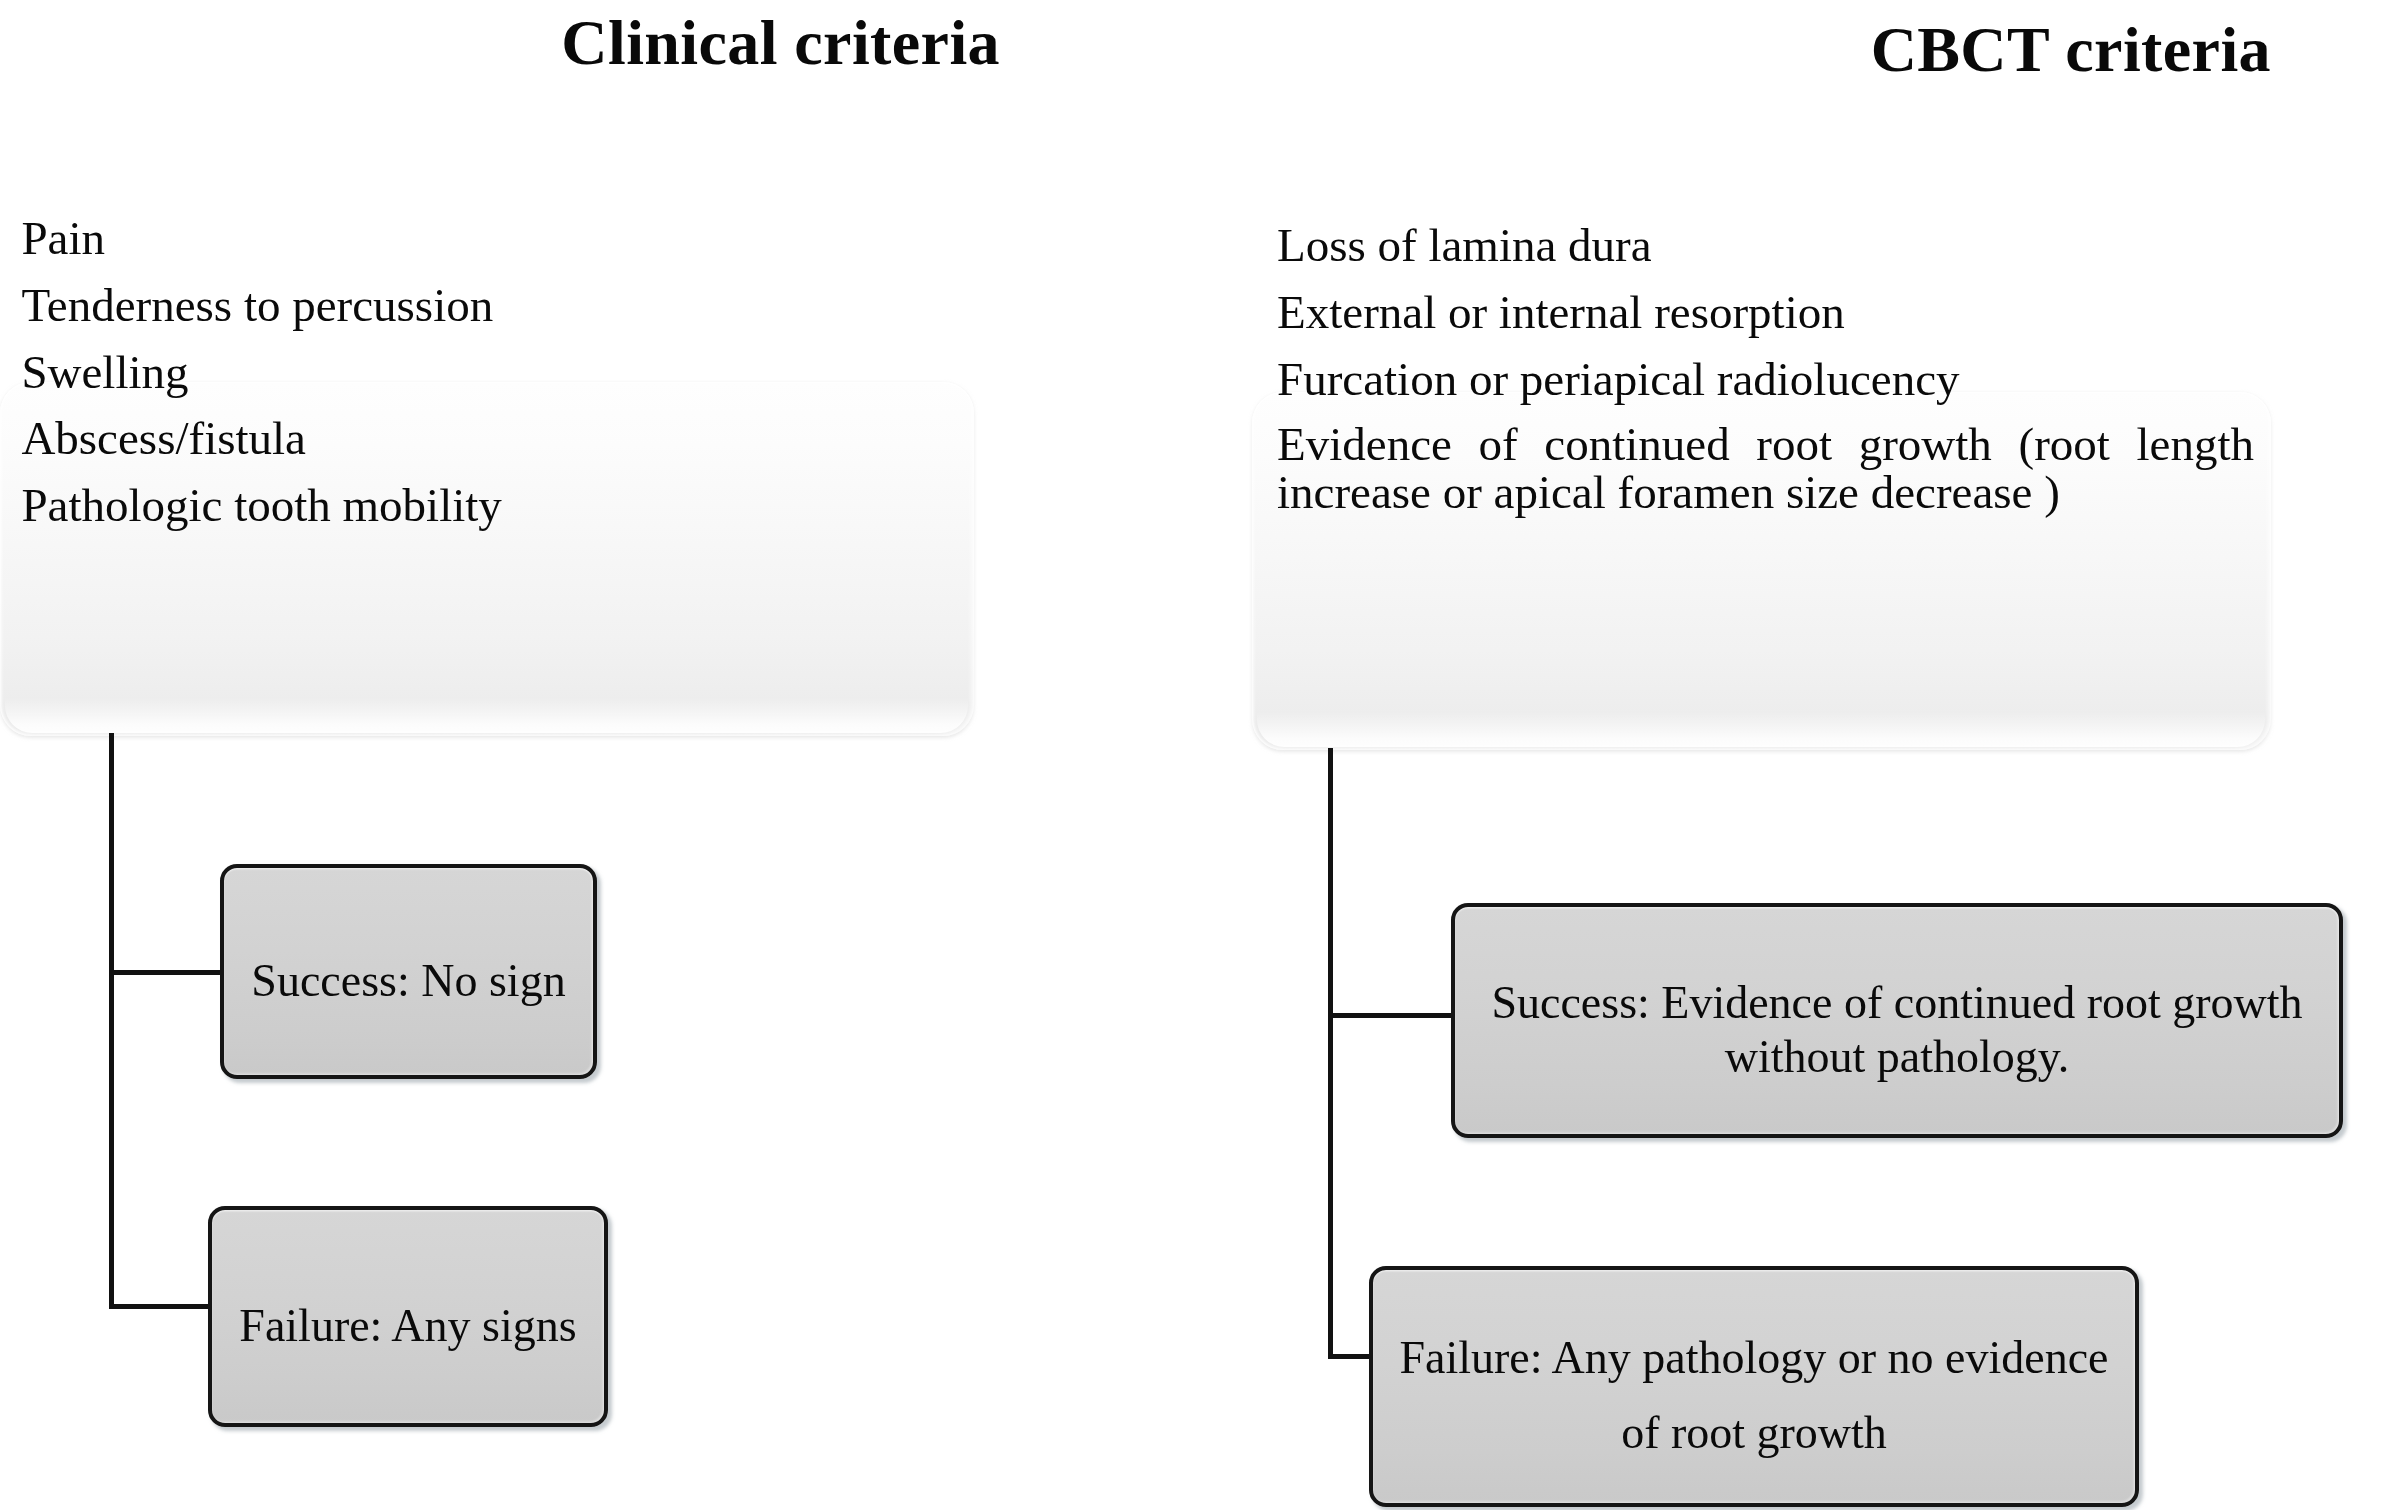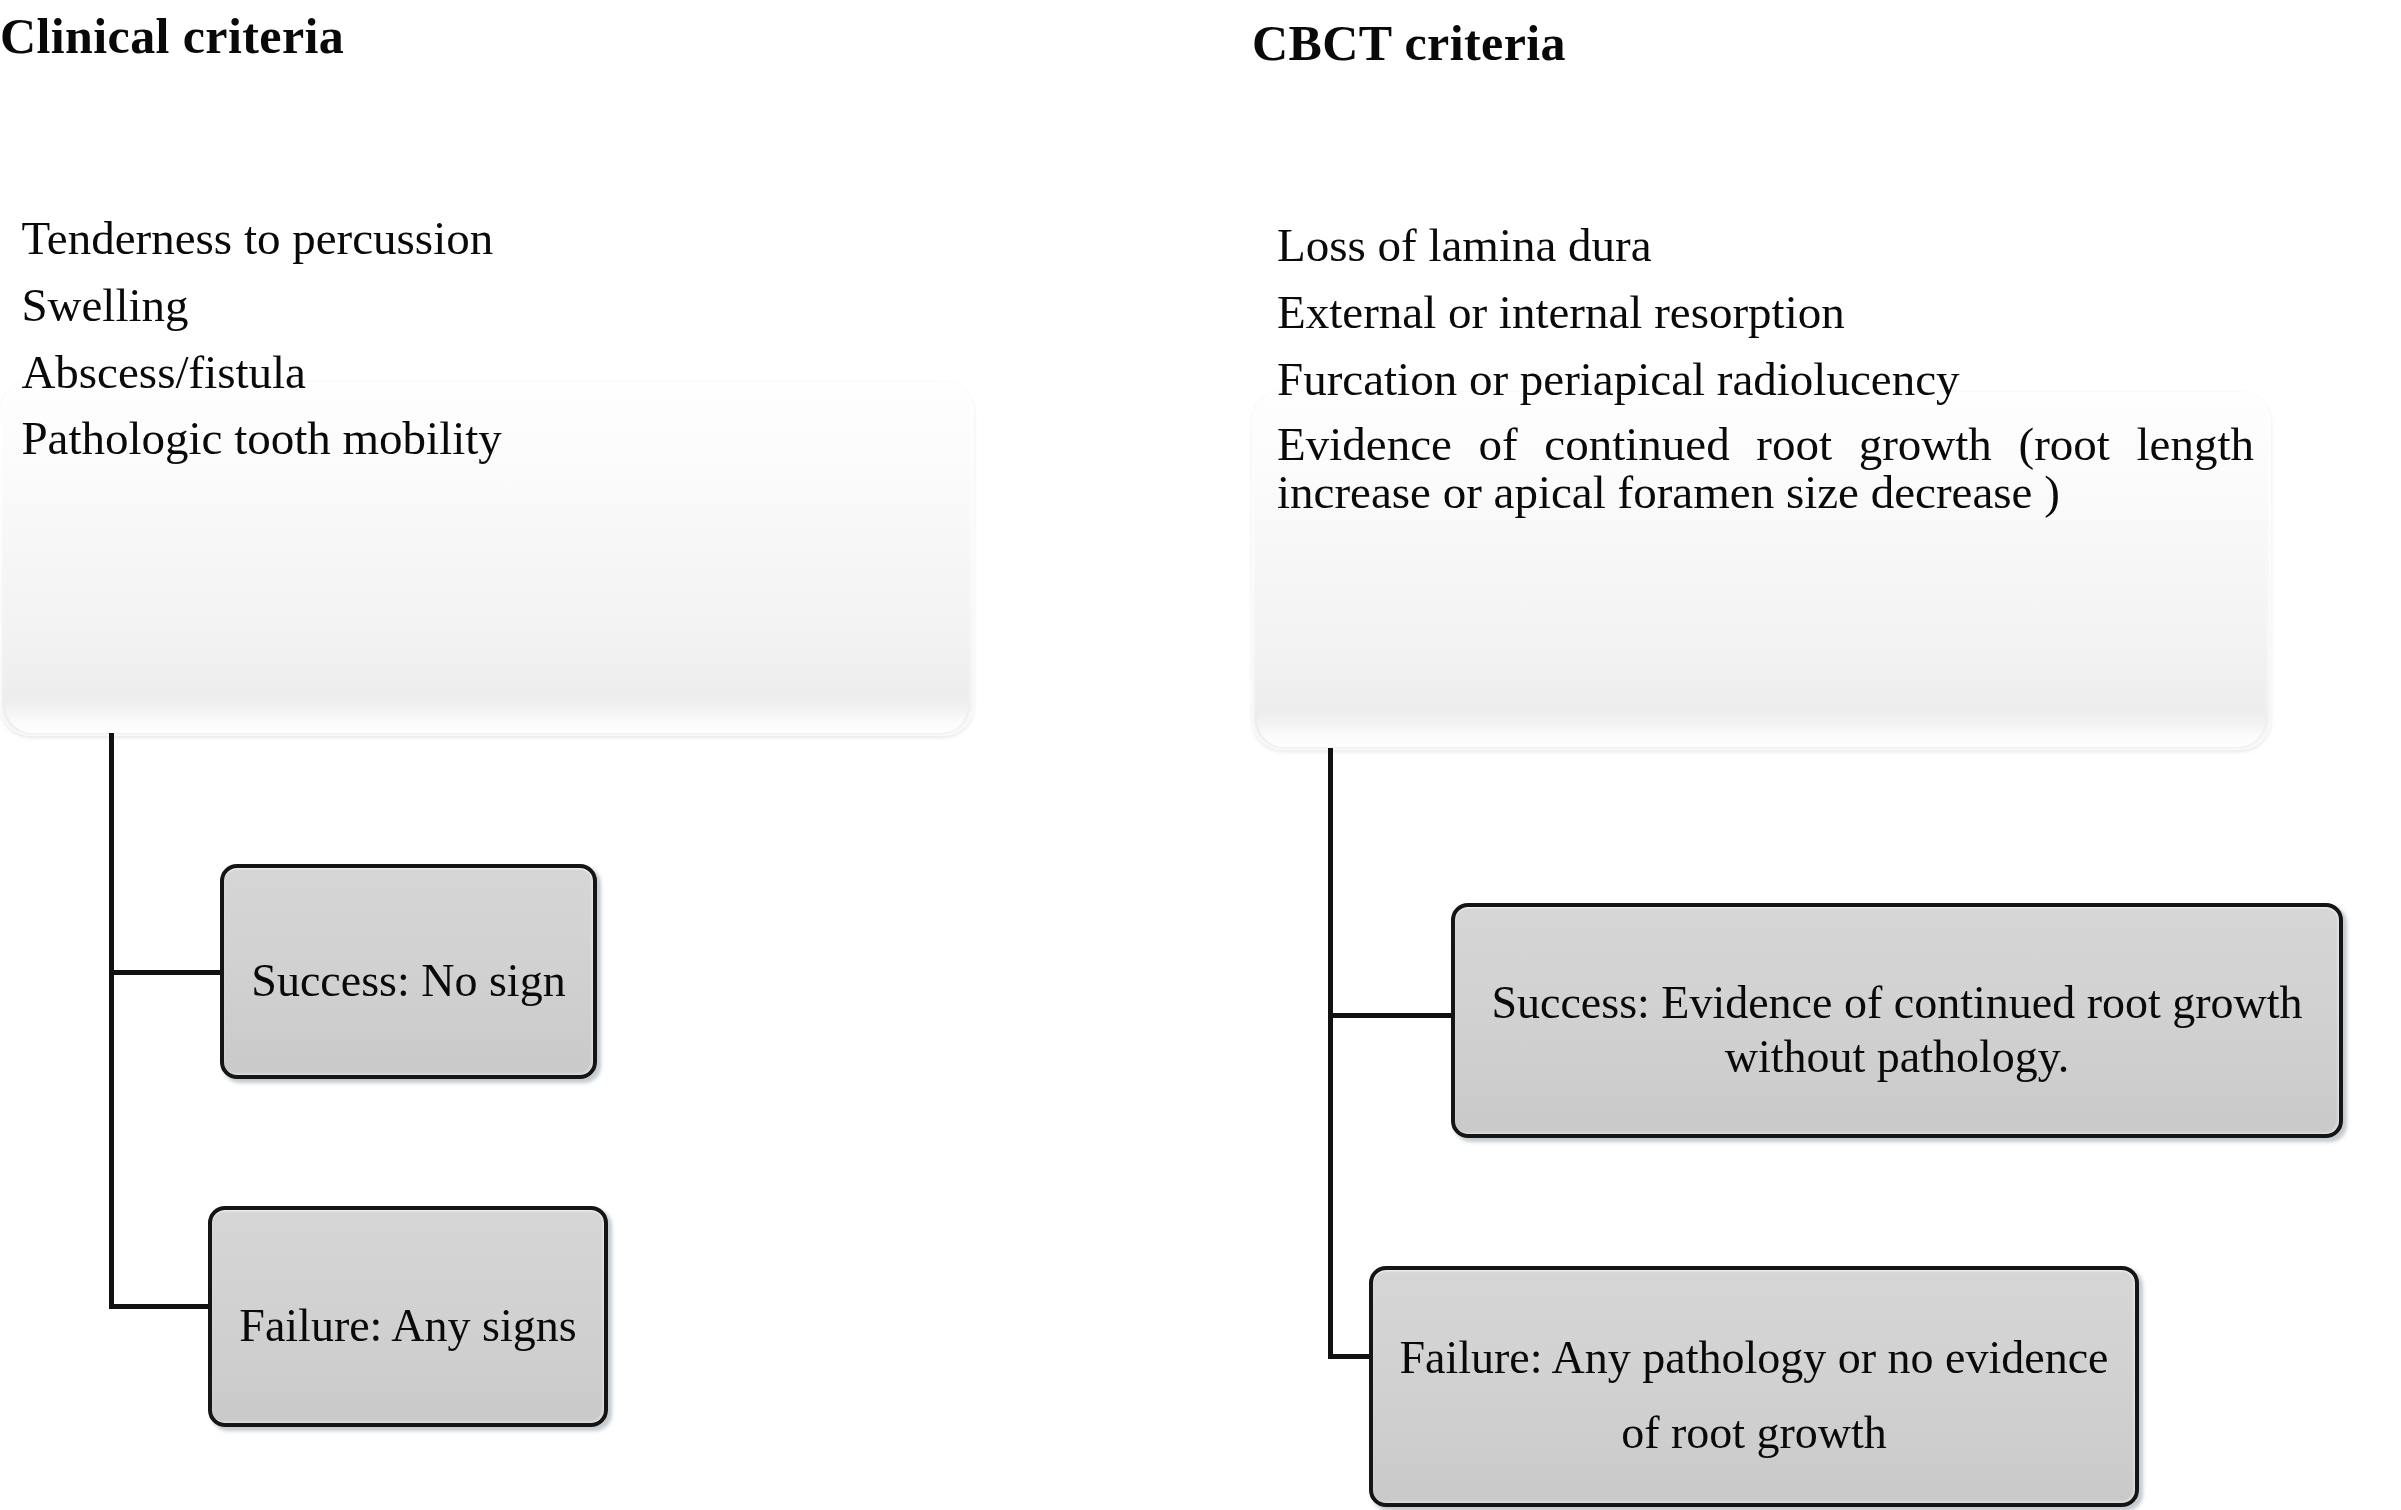--- a/index.html
+++ b/index.html
@@ -23,24 +23,24 @@
     left: 0;
     top: 0;
     width: 2401px;
     height: 1510px;
   }
 
   
   .col-title {
     position: absolute;
     font-weight: bold;
-    font-size: 50px;
+    font-size: 64px;
     letter-spacing: 0.4px;
     white-space: nowrap;
-    text-align: left;
+    text-align: right;
     line-height: 1;
     color: #090909;
   }
   #title-clinical {
     left: 0px;
     top: 10.7px;
     width: 1000px;
   }
   #title-cbct {
     left: 1252px;
@@ -191,20 +191,21 @@
 </head>
 <body>
 
 <div id="diagram">
 
   <div class="col-title" id="title-clinical">Clinical criteria</div>
 
   <div class="criteria-panel" id="panel-clinical"></div>
 
   <div class="criteria-list" id="list-clinical">
+    <div class="crit-item">Pain</div>
     <div class="crit-item">Tenderness to percussion</div>
     <div class="crit-item">Swelling</div>
     <div class="crit-item">Abscess/fistula</div>
     <div class="crit-item">Pathologic tooth mobility</div>
   </div>
 
   <div class="conn conn-v" id="conn-clinical-trunk" style="left:109px; top:733px; height:576px;"></div>
   <div class="conn conn-h" id="conn-clinical-success" style="left:109px; top:970px; width:116px;"></div>
   <div class="conn conn-h" id="conn-clinical-failure" style="left:109px; top:1304px; width:107px;"></div>
 

